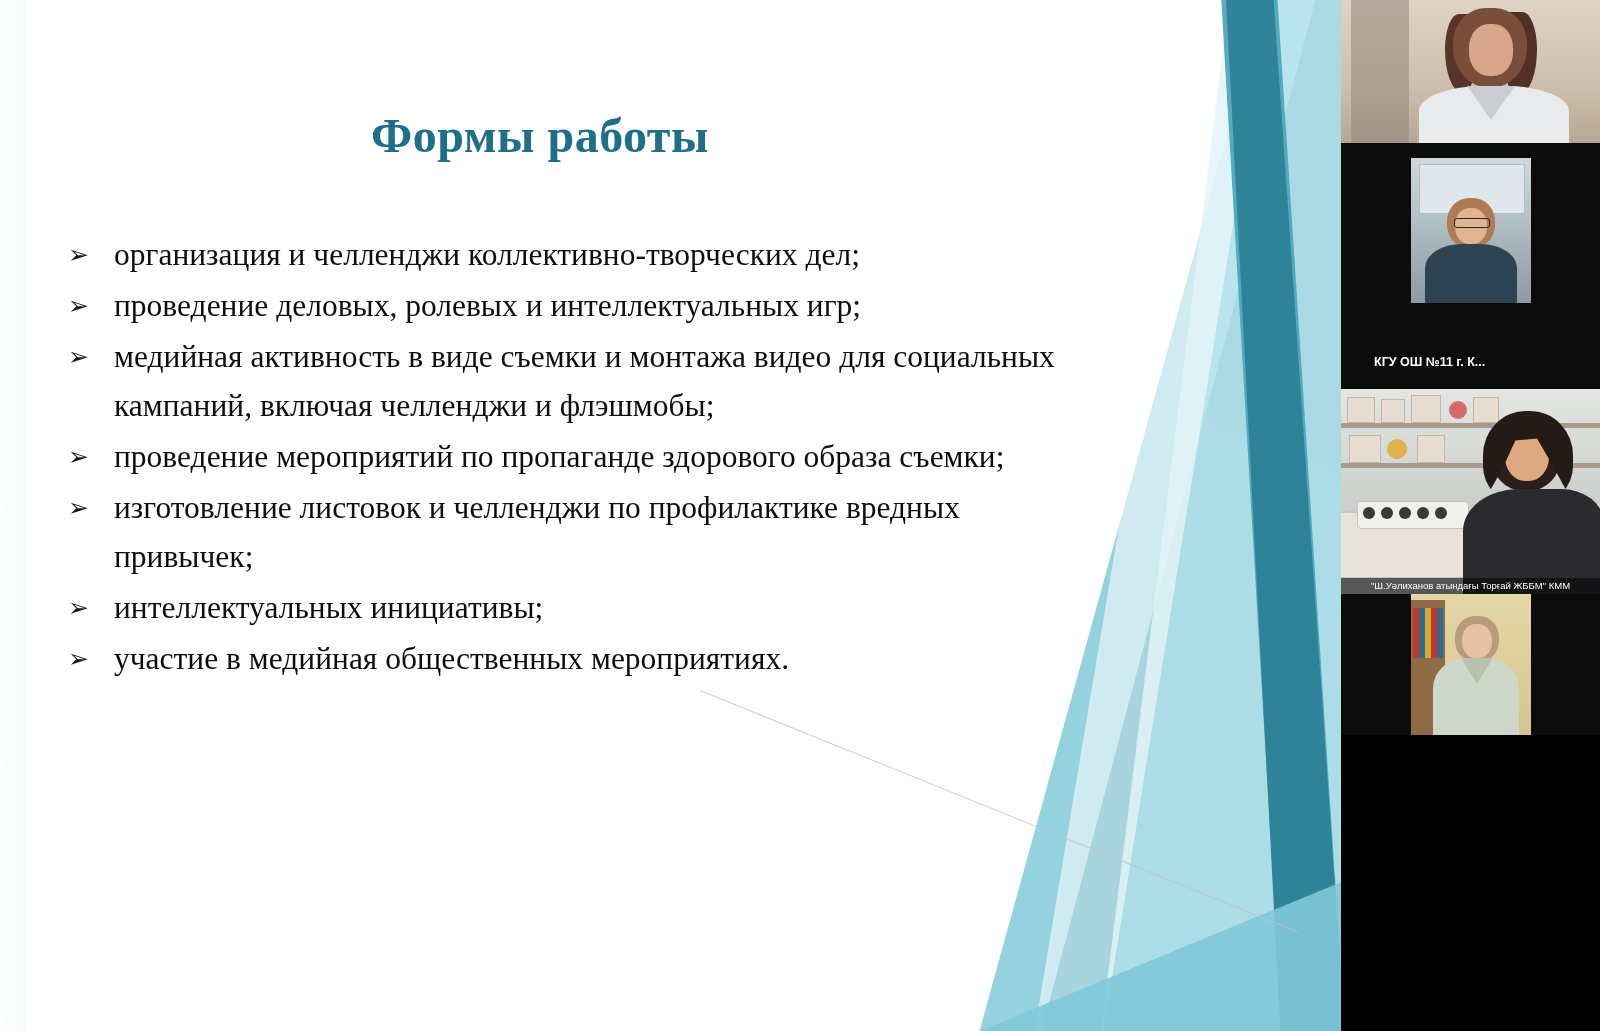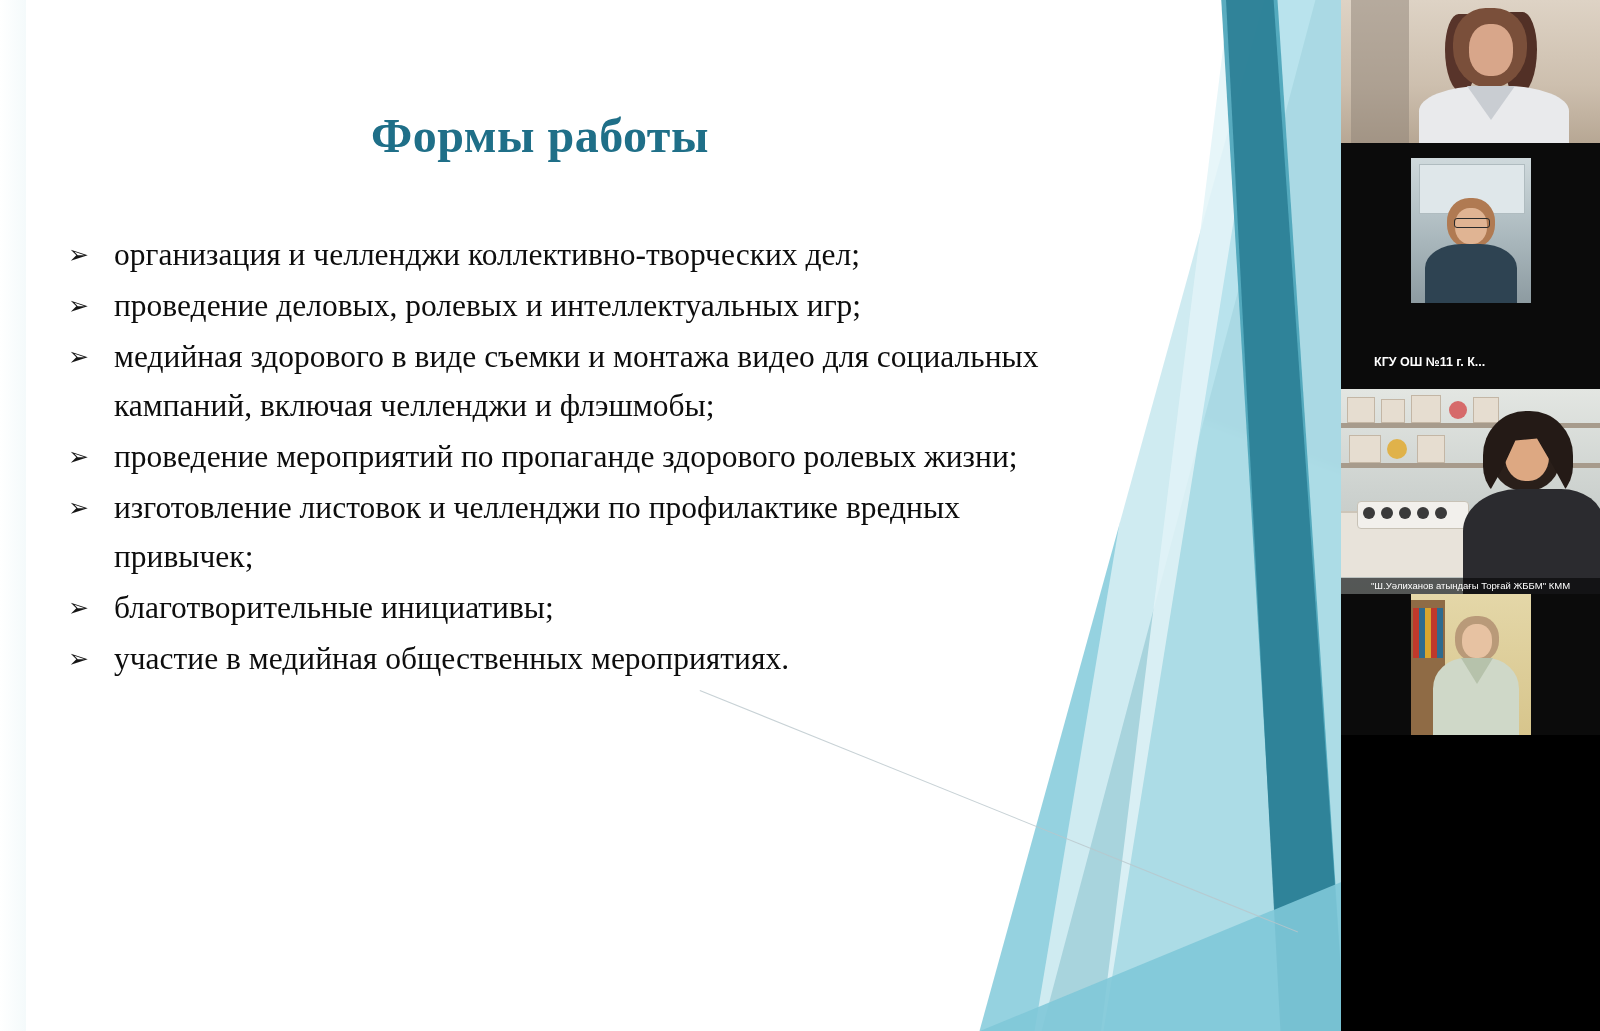--- a/index.html
+++ b/index.html
@@ -370,33 +370,33 @@
       <div class="bullet">
         <span class="marker">➢</span>
         <span class="txt">организация и челленджи коллективно-творческих дел;</span>
       </div>
       <div class="bullet">
         <span class="marker">➢</span>
         <span class="txt">проведение деловых, ролевых и интеллектуальных игр;</span>
       </div>
       <div class="bullet">
         <span class="marker">➢</span>
-        <span class="txt">медийная здорового в виде съемки и монтажа видео для социальных кампаний, включая челленджи и флэшмобы;</span>
-      </div>
-      <div class="bullet">
-        <span class="marker">➢</span>
-        <span class="txt">проведение мероприятий по пропаганде здорового ролевых жизни;</span>
+        <span class="txt">медийная активность в виде съемки и монтажа видео для социальных кампаний, включая челленджи и флэшмобы;</span>
+      </div>
+      <div class="bullet">
+        <span class="marker">➢</span>
+        <span class="txt">проведение мероприятий по пропаганде здорового образа съемки;</span>
       </div>
       <div class="bullet">
         <span class="marker">➢</span>
         <span class="txt">изготовление листовок и челленджи по профилактике вредных привычек;</span>
       </div>
       <div class="bullet">
         <span class="marker">➢</span>
-        <span class="txt">благотворительные   инициативы;</span>
+        <span class="txt">интеллектуальных   инициативы;</span>
       </div>
       <div class="bullet">
         <span class="marker">➢</span>
         <span class="txt">участие в медийная общественных мероприятиях.</span>
       </div>
     </div>
   </div>
 
   <div id="participants">
 

